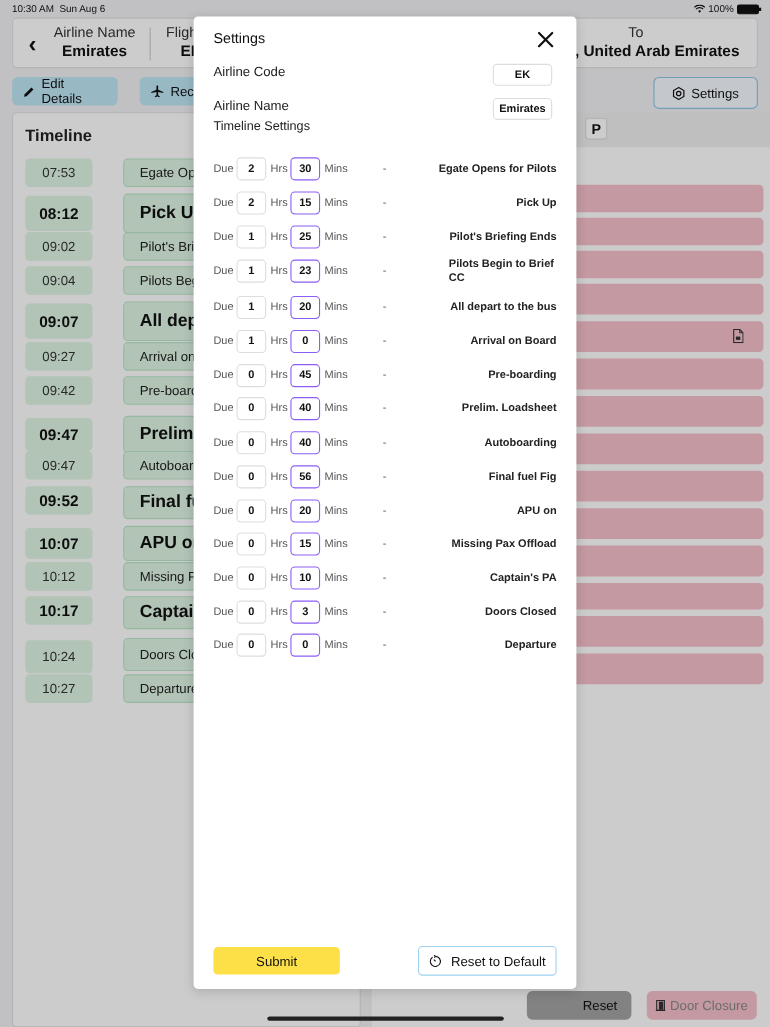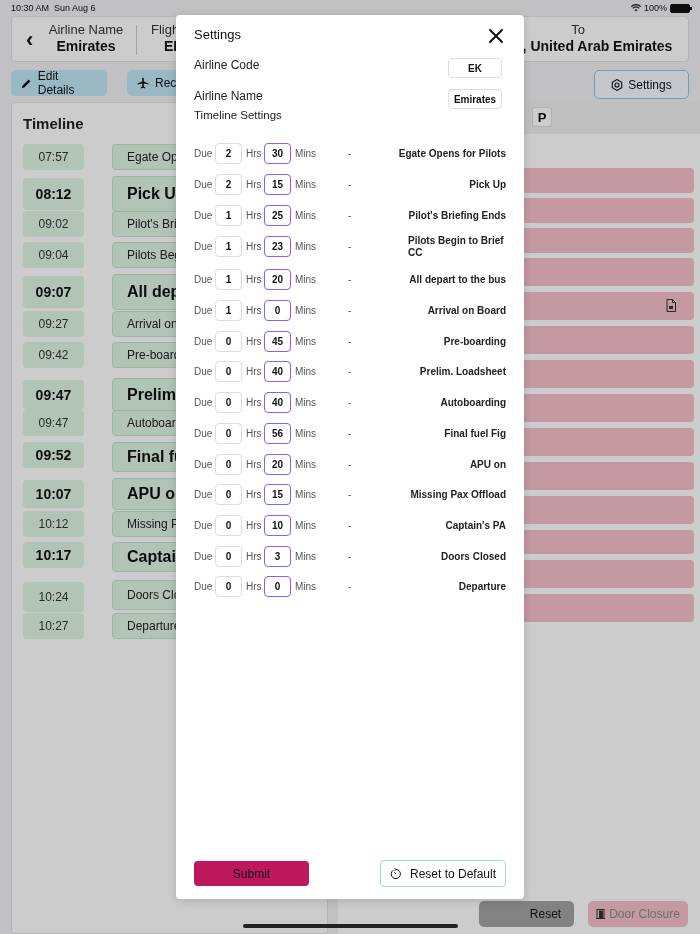--- a/index.html
+++ b/index.html
@@ -55,21 +55,21 @@
   .ts-row { position: absolute; left: 18px; right: 18px; height: 24px; }
   .ts-due { position: absolute; left: 0; top: 5px; font-size: 10px; color: #555; }
   .ts-hrs-box { position: absolute; left: 21px; top: 0; width: 27px; height: 21px; border: 1px solid #ddd; border-radius: 4px; font-size: 10px; font-weight: bold; display: flex; align-items: center; justify-content: center; color: #111; }
   .ts-hrs-lbl { position: absolute; left: 52px; top: 5px; font-size: 10px; color: #555; }
   .ts-min-box { position: absolute; left: 70px; top: 0; width: 27px; height: 21px; border: 1px solid #8b5cf6; border-radius: 4px; font-size: 10px; font-weight: bold; display: flex; align-items: center; justify-content: center; color: #111; }
   .ts-min-lbl { position: absolute; left: 101px; top: 5px; font-size: 10px; color: #555; }
   .ts-dash { position: absolute; left: 154px; top: 5px; font-size: 10px; color: #555; }
   .ts-name { position: absolute; right: 0; top: 5px; width: 120px; text-align: right; font-size: 10px; font-weight: 600; color: #222; line-height: 12px; }
   .ts-name.multi { top: -1px; text-align: left; width: 98px; }
 
-  .submit-btn { position: absolute; left: 18px; top: 846px; width: 115px; height: 25px; background: #be185d; border-radius: 4px; font-size: 12px; display: flex; align-items: center; justify-content: center; color: #111; cursor: pointer; }
+  .submit-btn { position: absolute; left: 18px; top: 846px; width: 115px; height: 25px; background: #fde047; border-radius: 4px; font-size: 12px; display: flex; align-items: center; justify-content: center; color: #111; cursor: pointer; }
   .reset-default-btn { position: absolute; left: 204px; top: 845px; width: 126px; height: 27px; border: 1px solid #9fd1f0; border-radius: 4px; background: #fff; font-size: 12px; display: flex; align-items: center; justify-content: center; gap: 8px; color: #111; cursor: pointer; }
 
   .home-indicator { position: absolute; left: 243px; top: 924px; width: 215px; height: 4px; background: #222; border-radius: 2px; }
 </style>
 </head>
 <body>
 
 <div class="app">
   <div class="statusbar">
     <span class="left">
@@ -120,21 +120,21 @@
         <polygon points="6,0.6 10.7,3.3 10.7,8.7 6,11.4 1.3,8.7 1.3,3.3" fill="none" stroke="#111" stroke-width="1.1"></polygon>
         <circle cx="6" cy="6" r="2" fill="none" stroke="#111" stroke-width="1.1"></circle>
       </svg>
     <span>Settings</span>
   </div>
 
   <div class="timeline-panel">
     <div class="timeline-title">Timeline</div>
     <div id="tl-rows">
         <div class="tl-row" style="top: 41px;">
-          <div class="tl-time" style="height: 26px; top: 0px;">07:57</div>
+          <div class="tl-time" style="height: 26px; top: 0px;">07:53</div>
           <div class="tl-label" style="height: 26px;">Egate Opens for Pilots</div>
         </div>
         <div class="tl-row" style="top: 73px;">
           <div class="tl-time bold" style="height: 32px; top: 2px;">08:12</div>
           <div class="tl-label bold" style="height: 36px;">Pick Up</div>
         </div>
         <div class="tl-row" style="top: 108px;">
           <div class="tl-time" style="height: 26px; top: 0px;">09:02</div>
           <div class="tl-label" style="height: 26px;">Pilot's Briefing Ends</div>
         </div>

